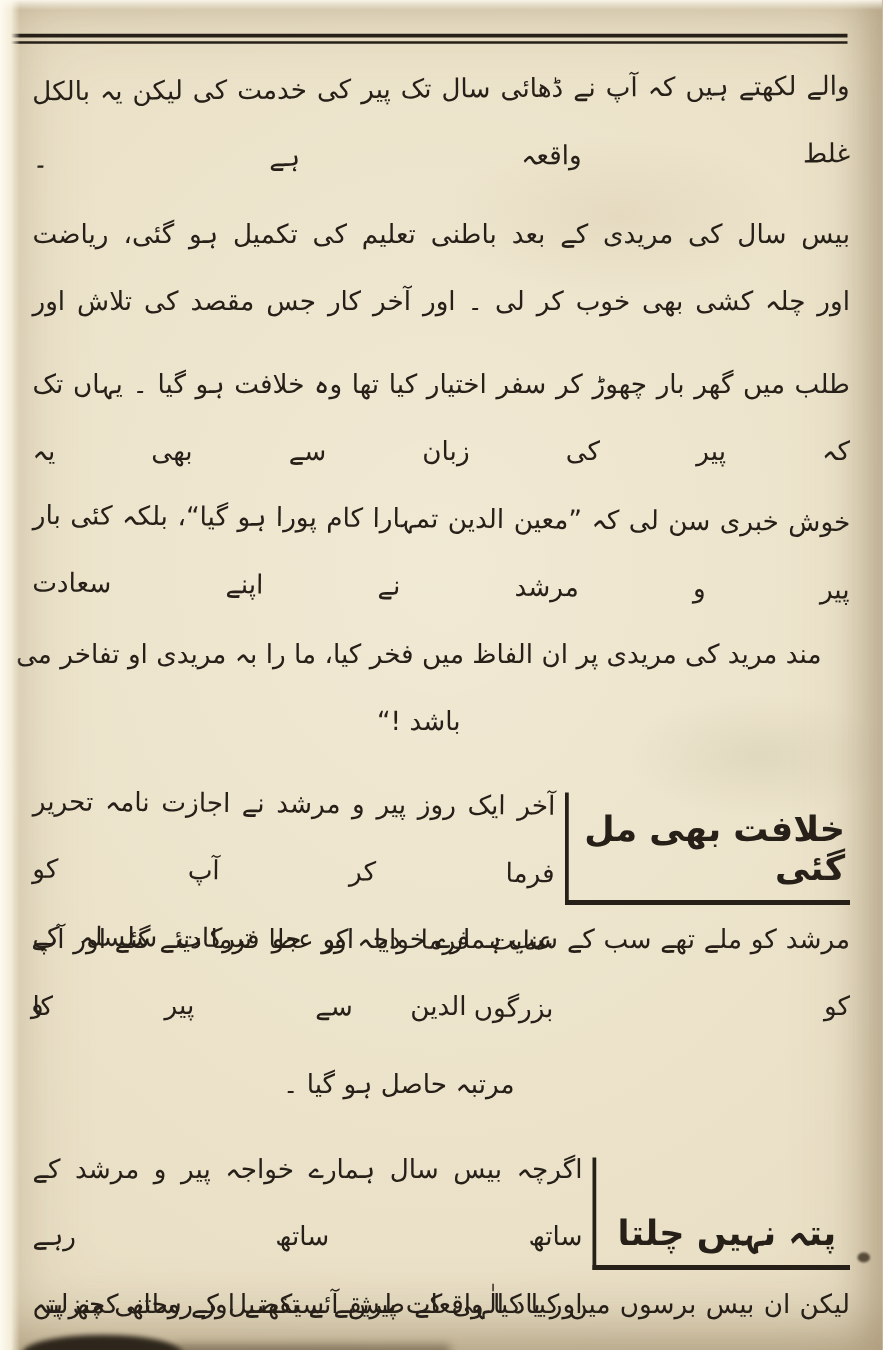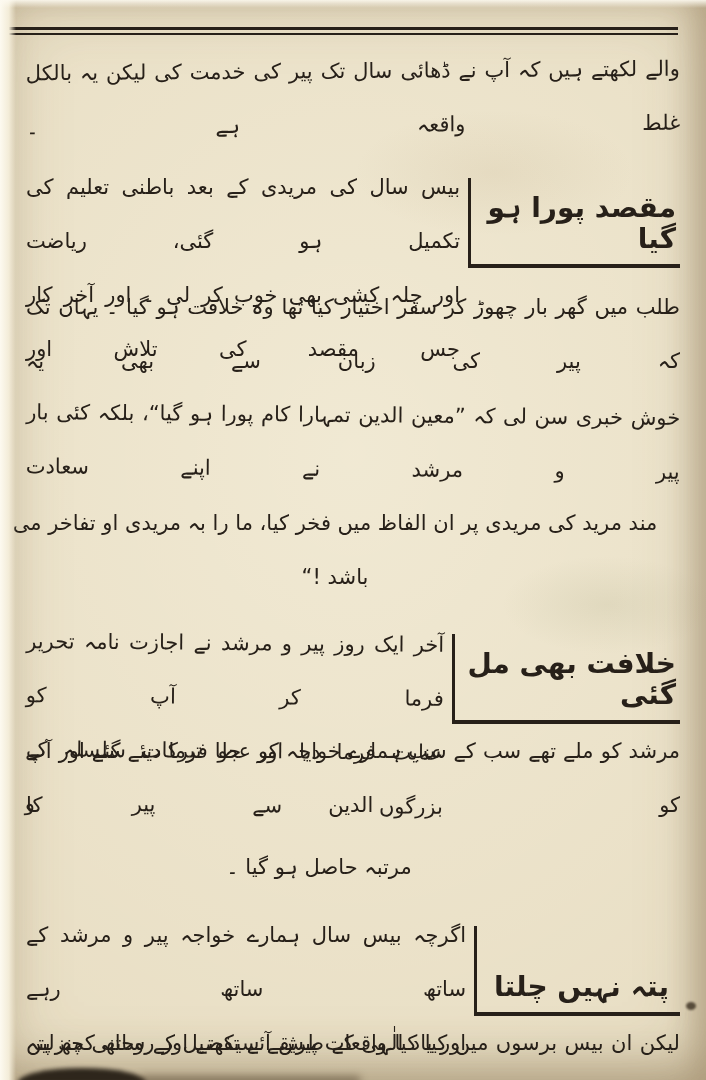--- a/index.html
+++ b/index.html
@@ -89,23 +89,20 @@
   <div class="edge-left"></div>
   <div class="edge-top"></div>
 
   <div class="toprule"></div>
 
   <div class="content">
 
     <div class="bl rA">والے لکھتے ہیں کہ آپ نے ڈھائی سال تک پیر کی خدمت کی لیکن یہ بالکل غلط واقعہ ہے ۔</div>
 
     <div class="sec mt8">
-      <div class="shead w1">
-        <span>مقصد پورا ہو گیا</span>
-      </div>
       <div class="bes">
         <div class="bl">بیس سال کی مریدی کے بعد باطنی تعلیم کی تکمیل ہو گئی، ریاضت</div>
         <div class="bl">اور چلہ کشی بھی خوب کر لی ۔ اور آخر کار جس مقصد کی تلاش اور</div>
       </div>
     </div>
     <div class="bl mt12">طلب میں گھر بار چھوڑ کر سفر اختیار کیا تھا وہ خلافت ہو گیا ۔ یہاں تک کہ پیر کی زبان سے بھی یہ</div>
     <div class="bl rB">خوش خبری سن لی کہ ”معین الدین تمہارا کام پورا ہو گیا“، بلکہ کئی بار پیر و مرشد نے اپنے سعادت</div>
     <div class="bl tail shift1">مند مرید کی مریدی پر ان الفاظ میں فخر کیا، ما را بہ مریدی او تفاخر می باشد !“</div>
 
     <div class="sec mt12">

